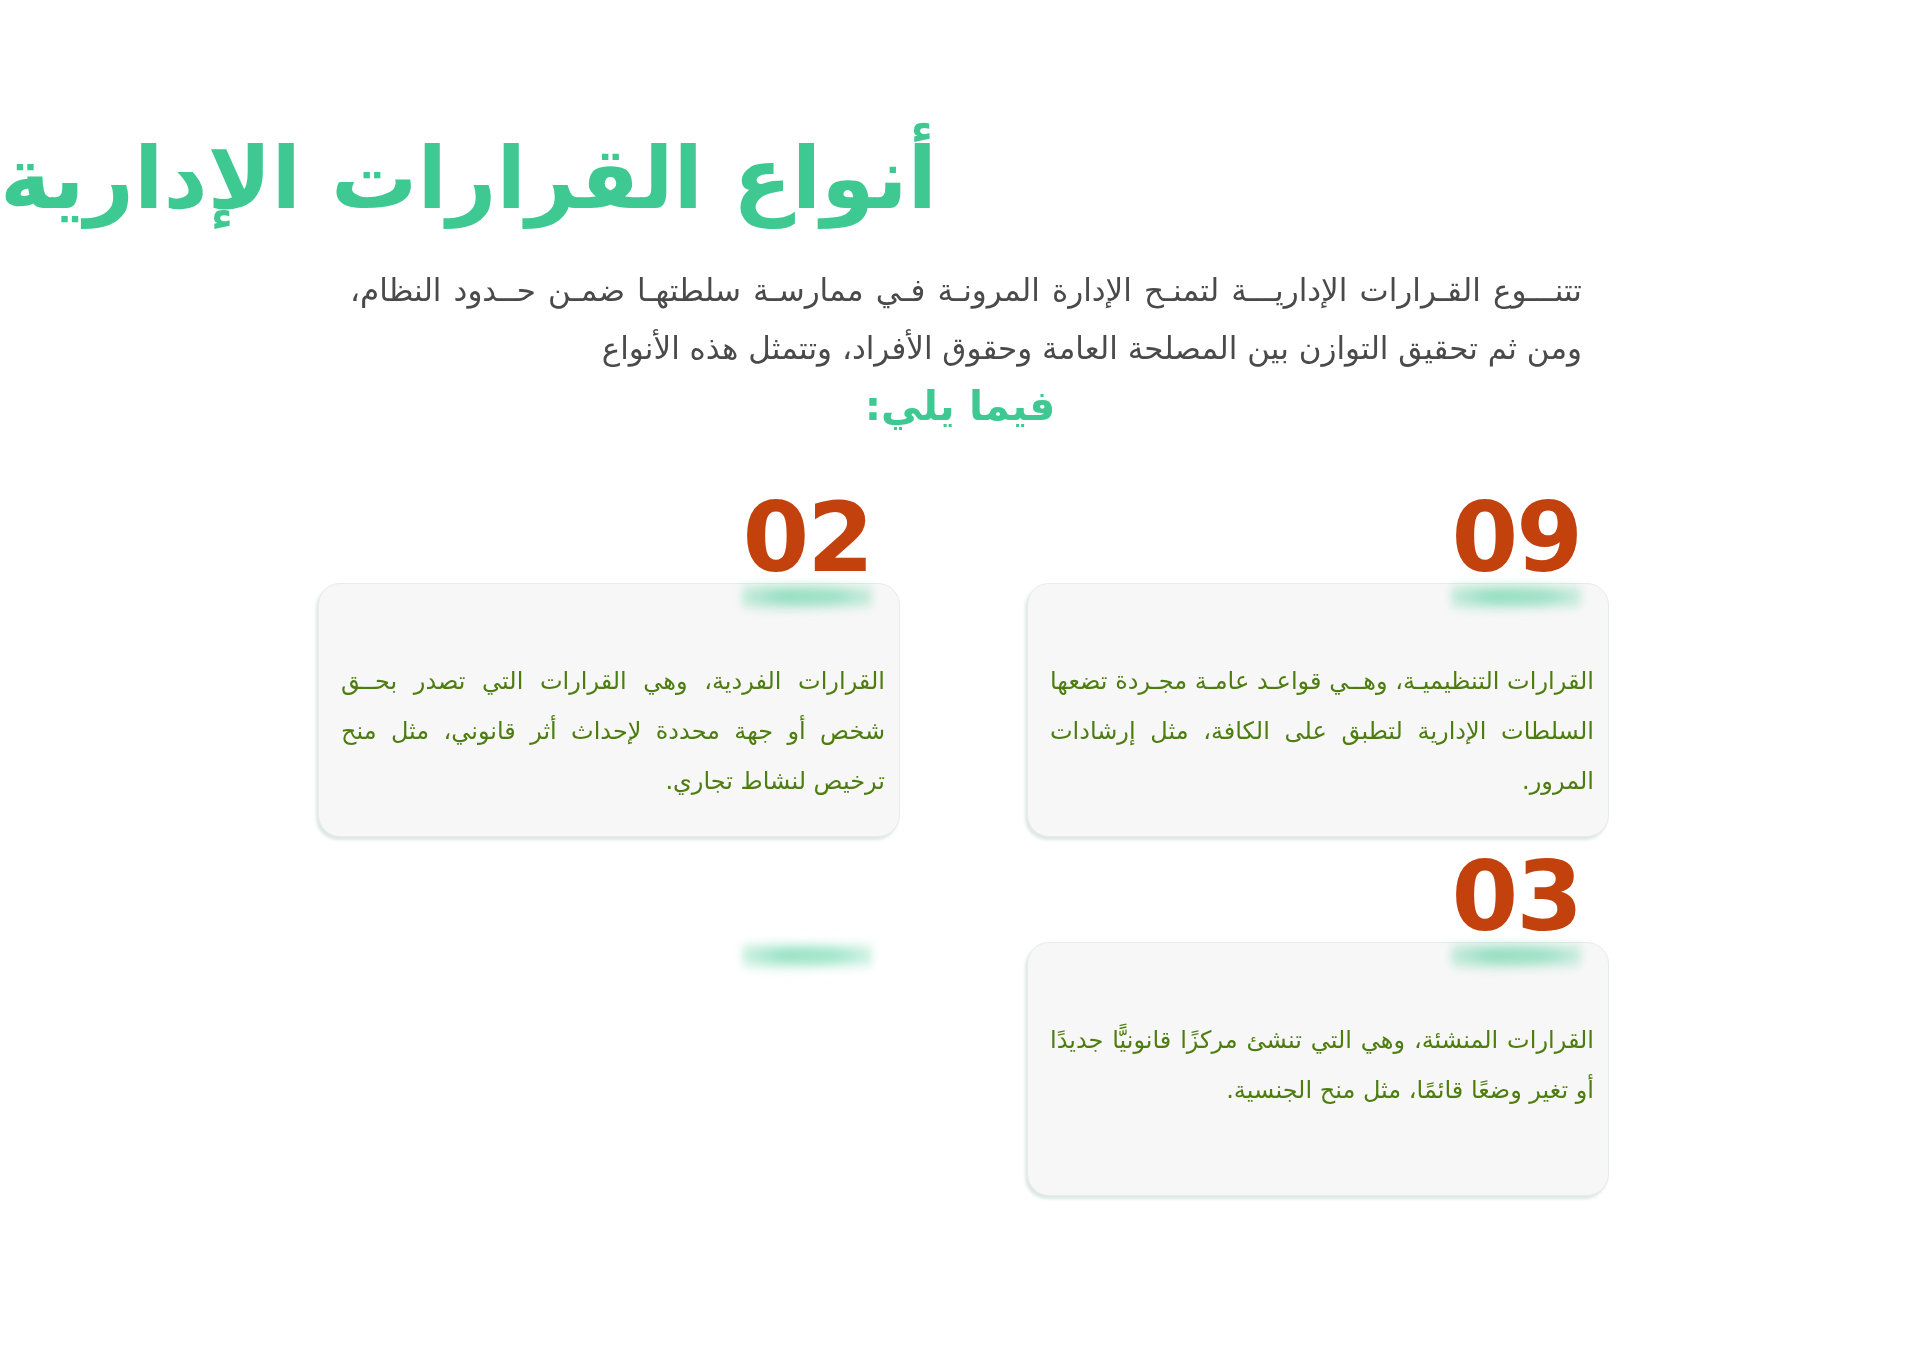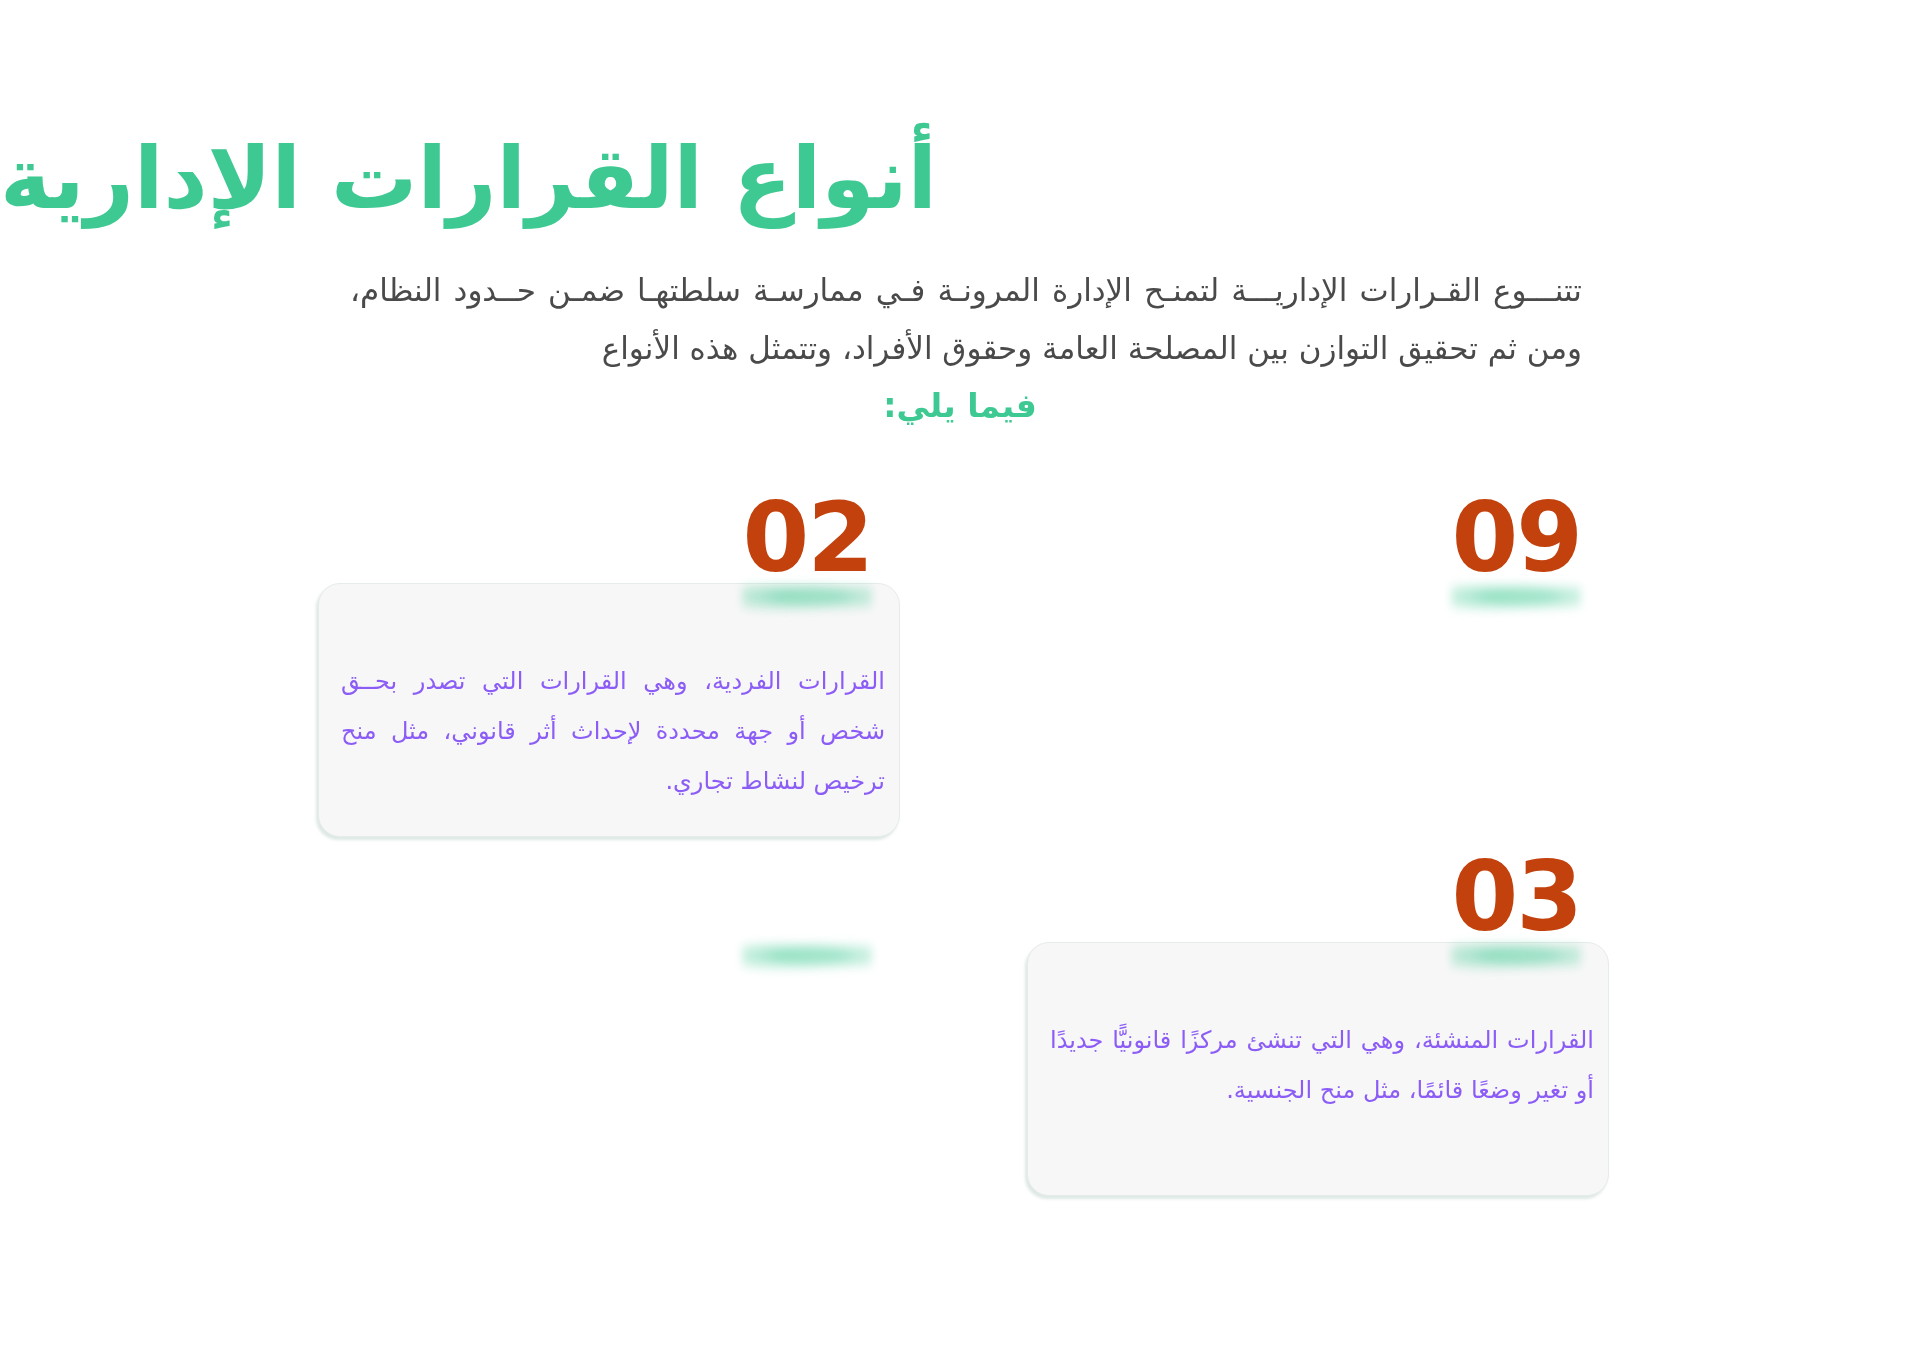--- a/index.html
+++ b/index.html
@@ -40,21 +40,21 @@
       color: #4a4a4a;
       margin: 0;
     }
     .intro-lead {
       position: absolute;
       left: 0;
       right: 0;
       top: 378px;
       text-align: center;
       direction: rtl;
-      font-size: 33px;
+      font-size: 41px;
       font-weight: bold;
       color: #3ec993;
       line-height: 56px;
     }
     .item {
       position: absolute;
       width: 584px;
       height: 356px;
     }
     .item-number {
@@ -97,21 +97,21 @@
     .card-text {
       position: absolute;
       right: 14px;
       left: 22px;
       top: 72px;
       direction: rtl;
       text-align: justify;
       text-align-last: right;
       font-size: 24px;
       line-height: 50px;
-      color: #8b5cf6;
+      color: #4d7c0f;
       margin: 0;
     }
     #item-1 { left: 1027px; top: 483px; }
     #item-2 { left: 318px;  top: 483px; }
     #item-3 { left: 1027px; top: 842px; }
     #item-4 { left: 318px;  top: 842px; }
   </style>
 </head>
 <body>
 
@@ -119,20 +119,23 @@
 
 <p class="intro">تتنـــوع القـرارات الإداريـــة لتمنـح الإدارة المرونـة فـي ممارسـة سلطتهـا ضمـن حــدود النظام، ومن ثم تحقيق التوازن بين المصلحة العامة وحقوق الأفراد، وتتمثل هذه الأنواع</p>
 
 <div class="intro-lead">فيما يلي:</div>
 
 <section>
 
   <div class="item" id="item-1">
     <div class="item-number">09</div>
     <div class="glow"></div>
+    <div class="card">
+      <p class="card-text">القرارات التنظيميـة، وهــي قواعـد عامـة مجـردة تضعها السلطات الإدارية لتطبق على الكافة، مثل إرشادات المرور.</p>
+    </div>
   </div>
 
   <div class="item" id="item-2">
     <div class="item-number">02</div>
     <div class="glow"></div>
     <div class="card">
       <p class="card-text">القرارات الفردية، وهي القرارات التي تصدر بحــق شخص أو جهة محددة لإحداث أثر قانوني، مثل منح ترخيص لنشاط تجاري.</p>
     </div>
   </div>
 

